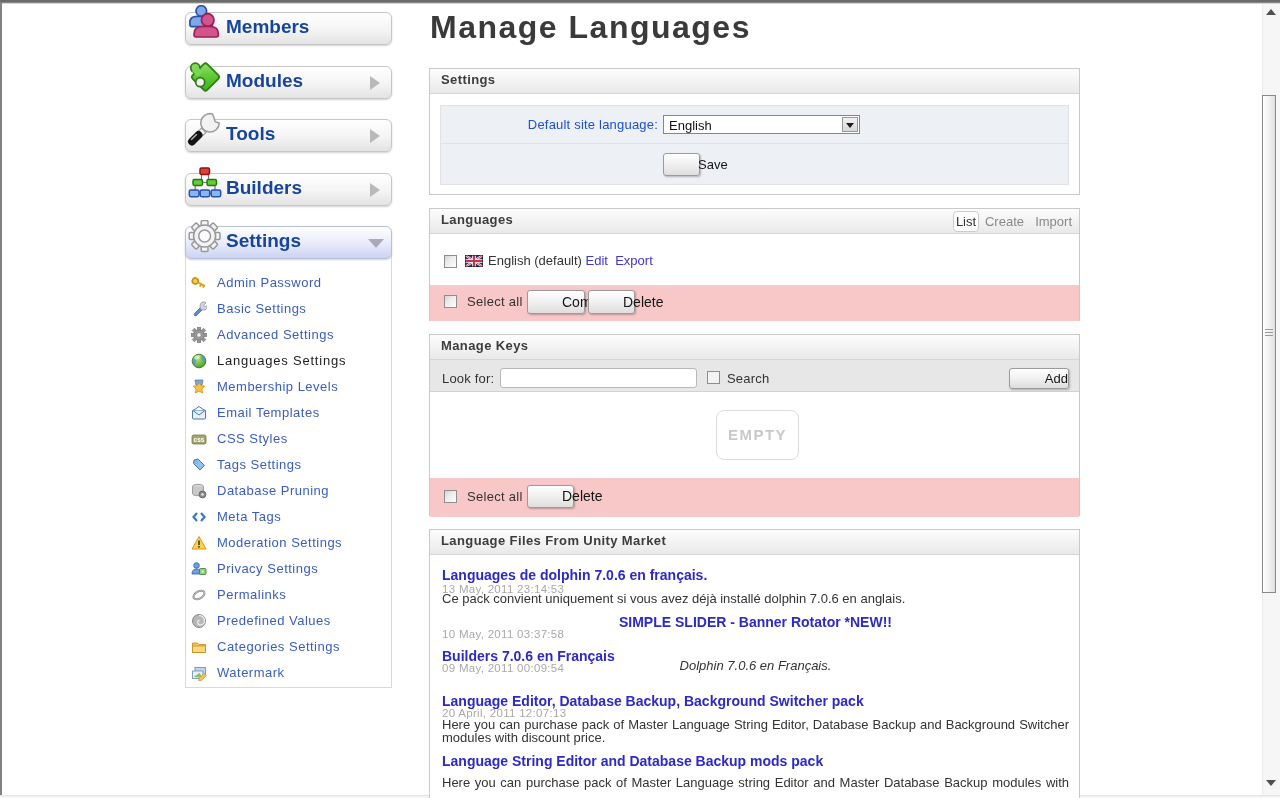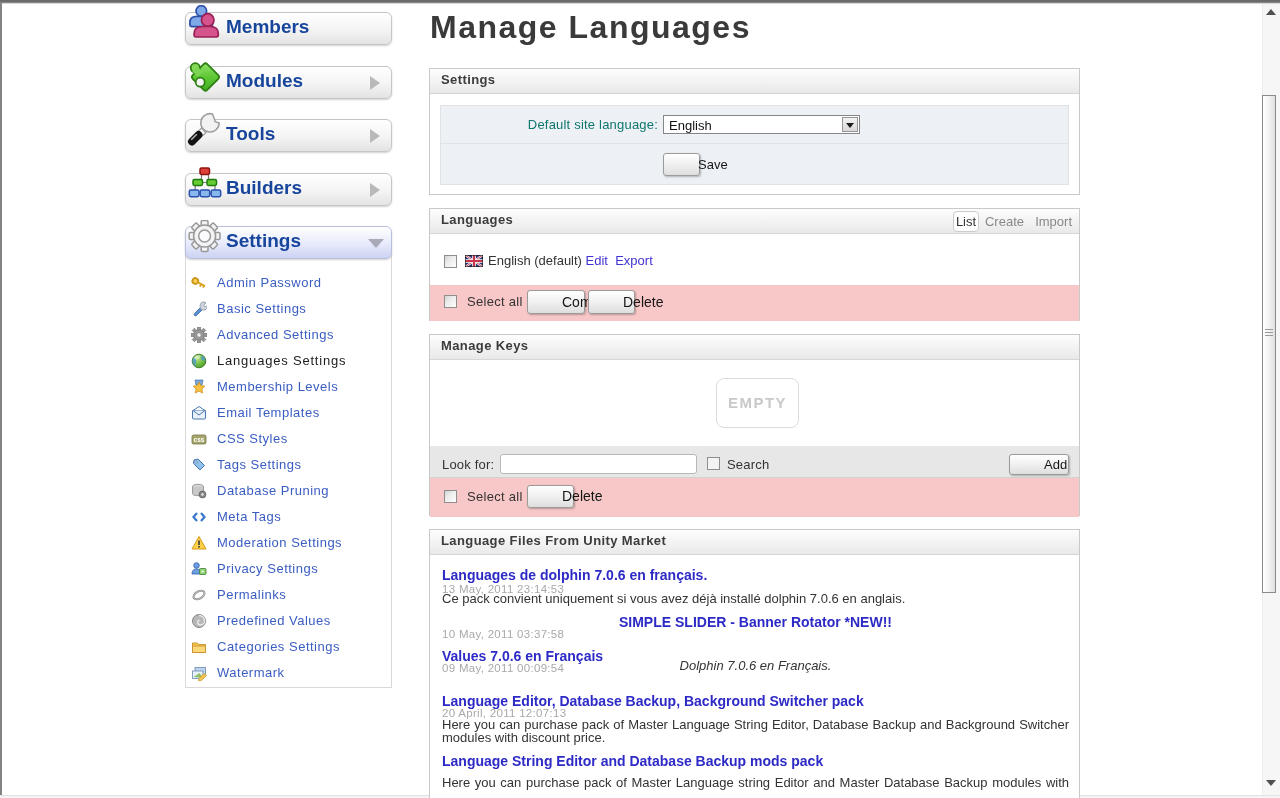--- a/index.html
+++ b/index.html
@@ -54,28 +54,28 @@
 .bhead { position:relative; height:25px; border-bottom:1px solid #d6d6d6;
   background:linear-gradient(180deg,#fdfdfd 0%,#f2f2f2 55%,#e9e9e9 100%); }
 .bhead .ht { position:absolute; left:11px; top:3px; font-size:13px; font-weight:bold;
   color:#3c3c3c; letter-spacing:0.4px; }
 .pinkrow { position:relative; background:#f8c7c7; }
 .cb { position:absolute; width:13px; height:13px; border:1px solid #8e8e8e;
   background:linear-gradient(135deg,#d2d2d2 0%,#ececec 40%,#fdfdfd 100%); }
 .btn { position:absolute; border:1px solid #9b9b9b; border-radius:3px;
   background:linear-gradient(180deg,#ffffff 0%,#f0f0f0 50%,#dedede 100%);
   box-shadow:1px 1px 2px rgba(0,0,0,0.25);
-  font-size:14px; color:#151515; text-align:left; font-family:"Liberation Sans",sans-serif;padding-left:34px; }
+  font-size:14px; color:#151515; text-align:right; font-family:"Liberation Sans",sans-serif;padding-left:34px; }
 
 
 #box1 { top:68px; height:127px; }
 #ipanel { position:absolute; left:10px; top:36px; width:629px; height:80px;
   background:#edf1f5; border:1px solid #e2e2e2; }
 #iprow1 { position:absolute; left:0; top:0; width:627px; height:38px; border-bottom:1px solid #dfe3e7; }
-#lab1 { position:absolute; right:410px; top:11px; font-size:13px; color:#0f766e; letter-spacing:0.2px; }
+#lab1 { position:absolute; right:410px; top:11px; font-size:13px; color:#1d4ed8; letter-spacing:0.2px; }
 #sel { position:absolute; left:222px; top:9px; width:197px; height:19px; background:#fff;
   border:1px solid #868686; }
 #sel .seltext { position:absolute; left:5px; top:2px; font-size:13px; color:#111; }
 #sel .selbtn { position:absolute; right:1px; top:1px; width:16px; height:15px;
   background:linear-gradient(180deg,#f2f2f2,#d8d8d8); border:1px solid #979797; }
 #sel .selbtn:after { content:""; position:absolute; left:3px; top:5px; width:0; height:0;
   border-left:4px solid transparent; border-right:4px solid transparent; border-top:5px solid #1c1c1c; }
 #savebtn { left:222px; top:47px; width:37px; height:23px; line-height:21px; font-size:13px; }
 
 
@@ -444,47 +444,47 @@
     <div id="sall1">Select all</div>
     <div class="btn" id="compilebtn">Compile</div>
     <div class="btn" id="deletebtn1">Delete</div>
   </div>
 </div>
 
 <div class="box" id="box3">
   <div class="bhead">
       <div class="ht">Manage Keys</div>
     </div>
-  <div id="emptyzone">
-      <div id="emptybox">EMPTY</div>
-    </div>
   <div id="toolbar">
     <div id="lookfor">Look for:</div>
     <div id="searchinput"></div>
     <div class="cb" id="cb3"></div>
     <div id="searchlab">Search</div>
     <div class="btn" id="addkeybtn">Add key</div>
   </div>
+  <div id="emptyzone">
+      <div id="emptybox">EMPTY</div>
+    </div>
   <div class="pinkrow" id="pink2">
     <div class="cb" id="cb4"></div>
     <div id="sall2">Select all</div>
     <div class="btn" id="deletebtn2">Delete</div>
   </div>
 </div>
 
 <div class="box" id="box4">
   <div class="bhead">
       <div class="ht">Language Files From Unity Market</div>
     </div>
   <div class="mtitle" style="top:37px;">Languages de dolphin 7.0.6 en français.</div>
   <div class="mdate" style="top:53px;">13 May, 2011 23:14:53</div>
   <div class="mdesc" style="top:62px; text-align:left;">Ce pack convient uniquement si vous avez déjà installé dolphin 7.0.6 en anglais.</div>
   <div class="mtitle" style="top:84px;text-align:center;">SIMPLE SLIDER - Banner Rotator *NEW!!</div>
   <div class="mdate" style="top:98px;">10 May, 2011 03:37:58</div>
-  <div class="mtitle" style="top:118px;">Values 7.0.6 en Français</div>
+  <div class="mtitle" style="top:118px;">Builders 7.0.6 en Français</div>
   <div class="mdate" style="top:132px;">09 May, 2011 00:09:54</div>
   <div class="mdesc" style="top:129px; text-align:center;font-style:italic;">Dolphin 7.0.6 en Français.</div>
   <div class="mtitle" style="top:163px;">Language Editor, Database Backup, Background Switcher pack</div>
   <div class="mdate" style="top:177px;">20 April, 2011 12:07:13</div>
   <div class="mdesc" style="top:188px;">Here you can purchase pack of Master Language String Editor, Database Backup and Background Switcher modules with discount price.</div>
   <div class="mtitle" style="top:223px;">Language String Editor and Database Backup mods pack</div>
   <div class="mdate" style="top:237px;margin-top:36px;">20 April, 2011 11:48:19</div>
   <div class="mdesc" style="top:246px; text-align-last:justify;">Here you can purchase pack of Master Language string Editor and Master Database Backup modules with</div>
 </div>
 

